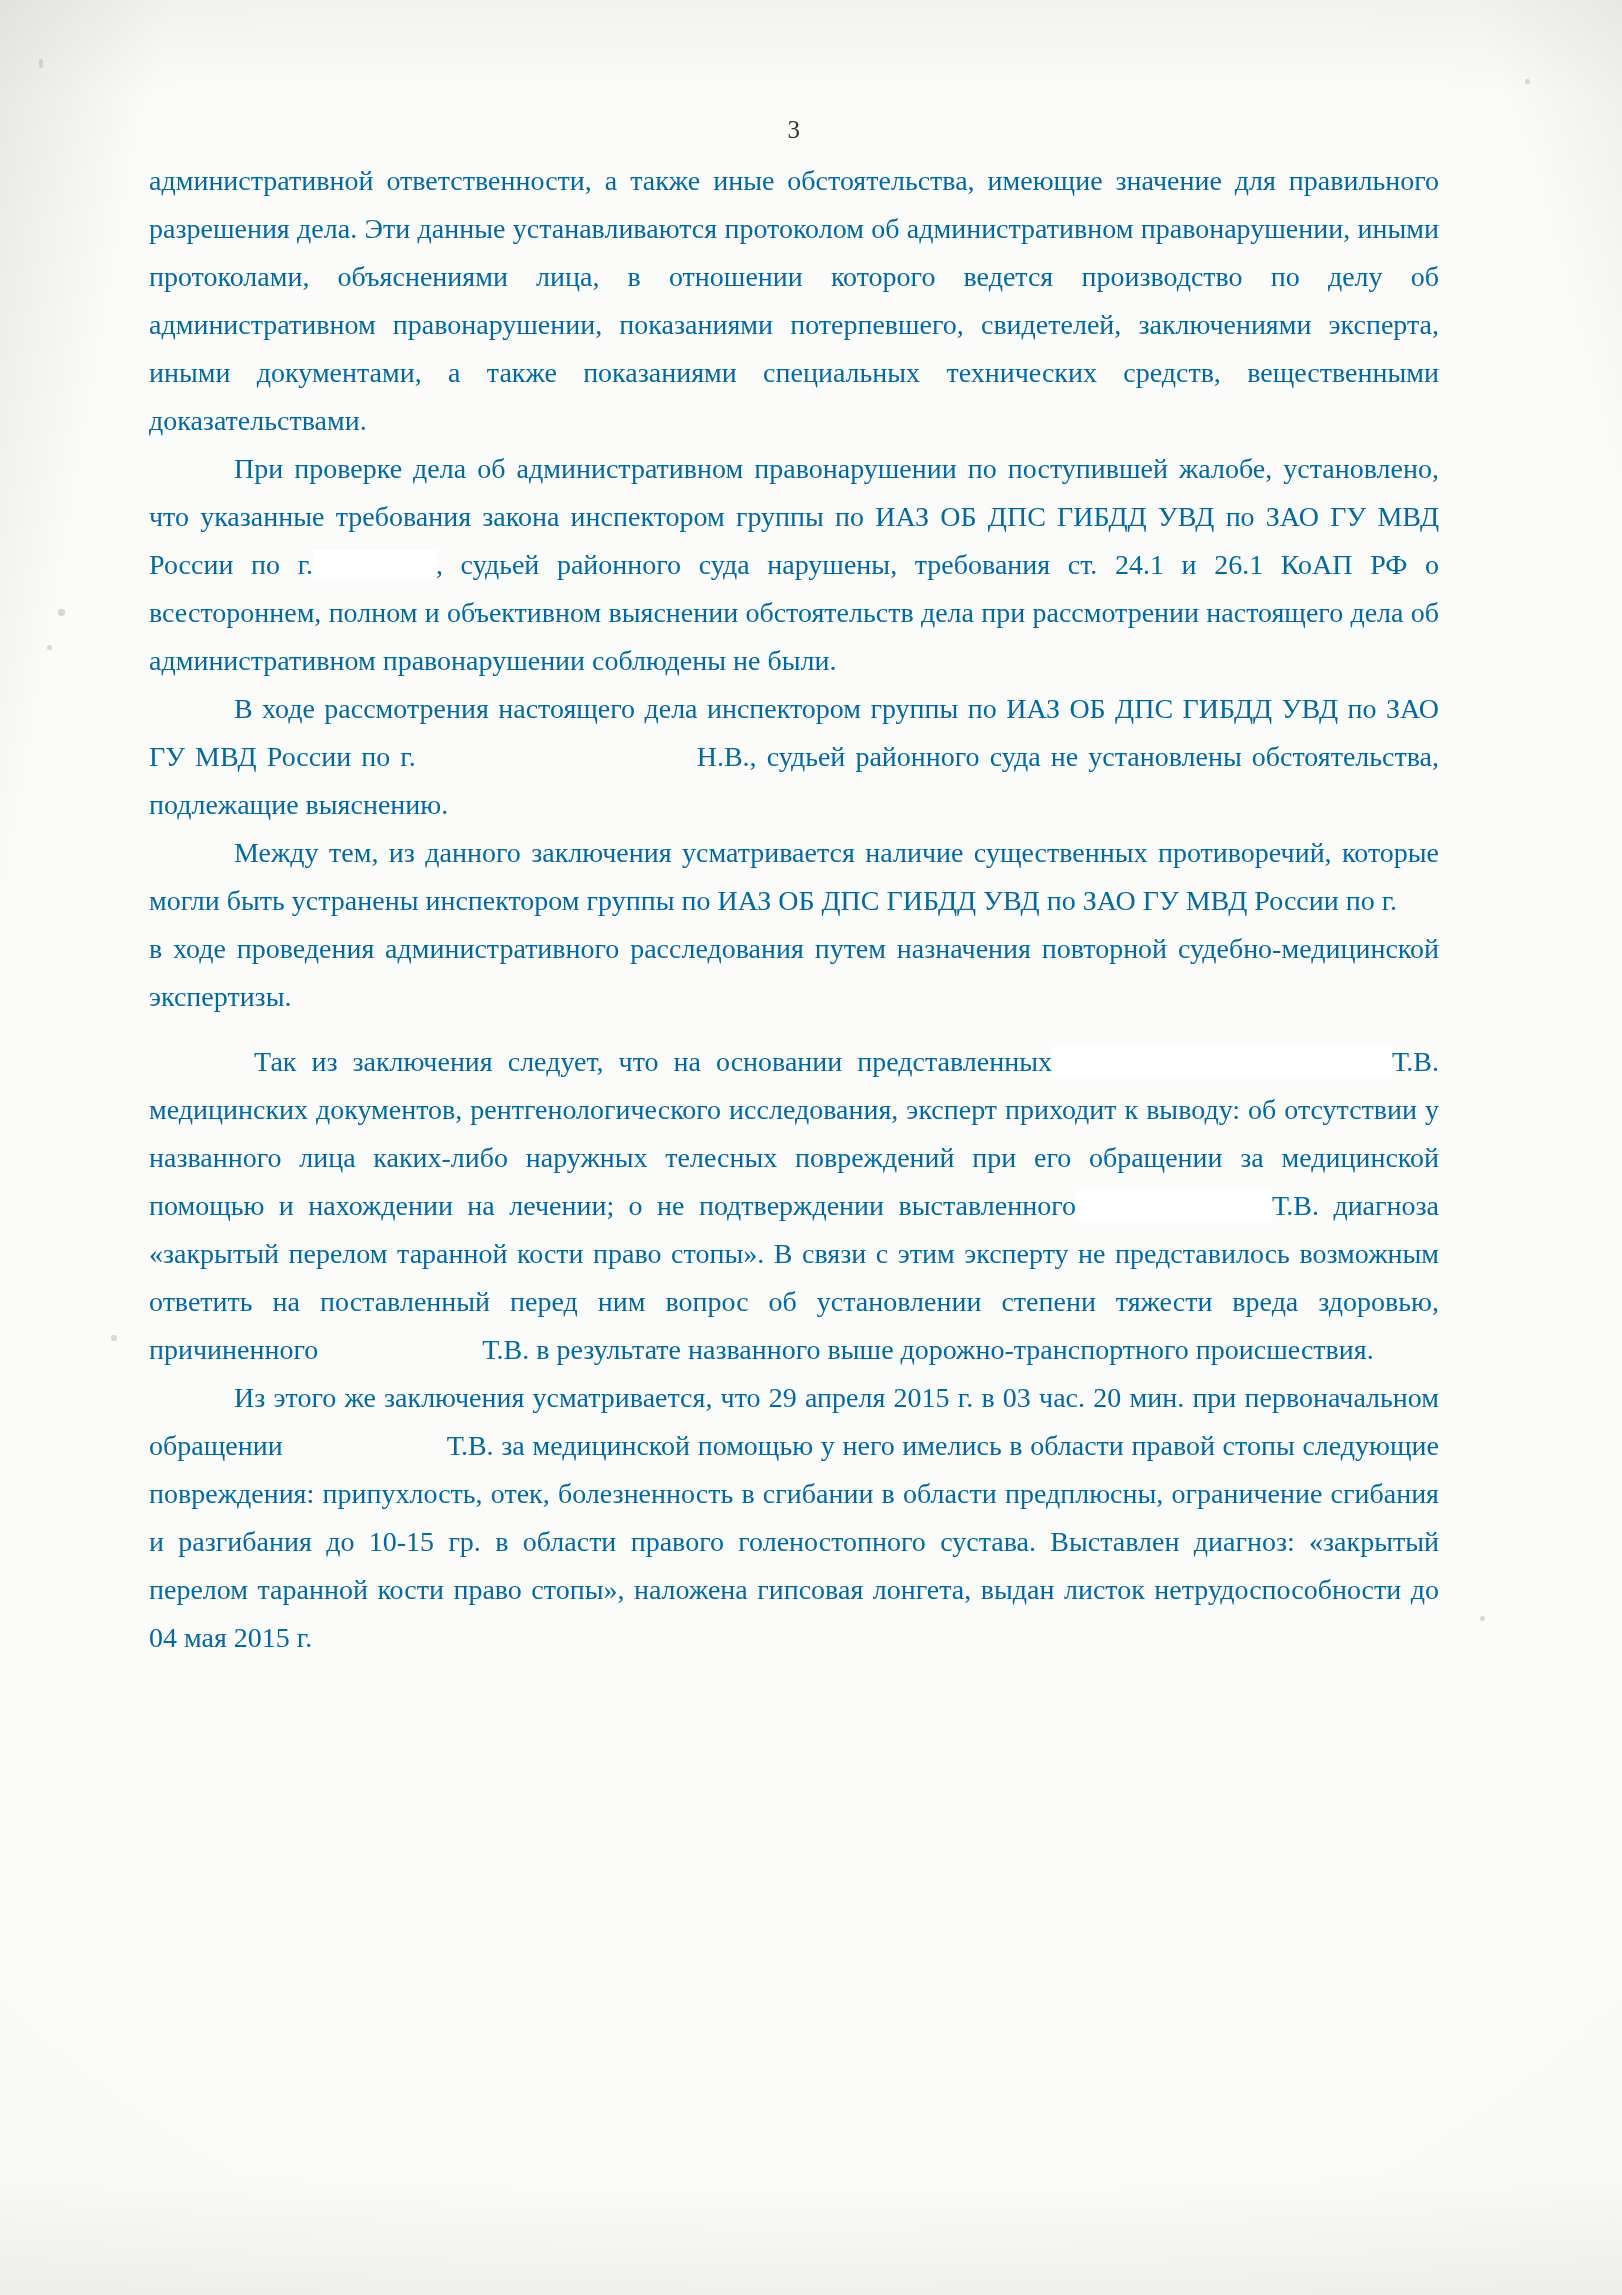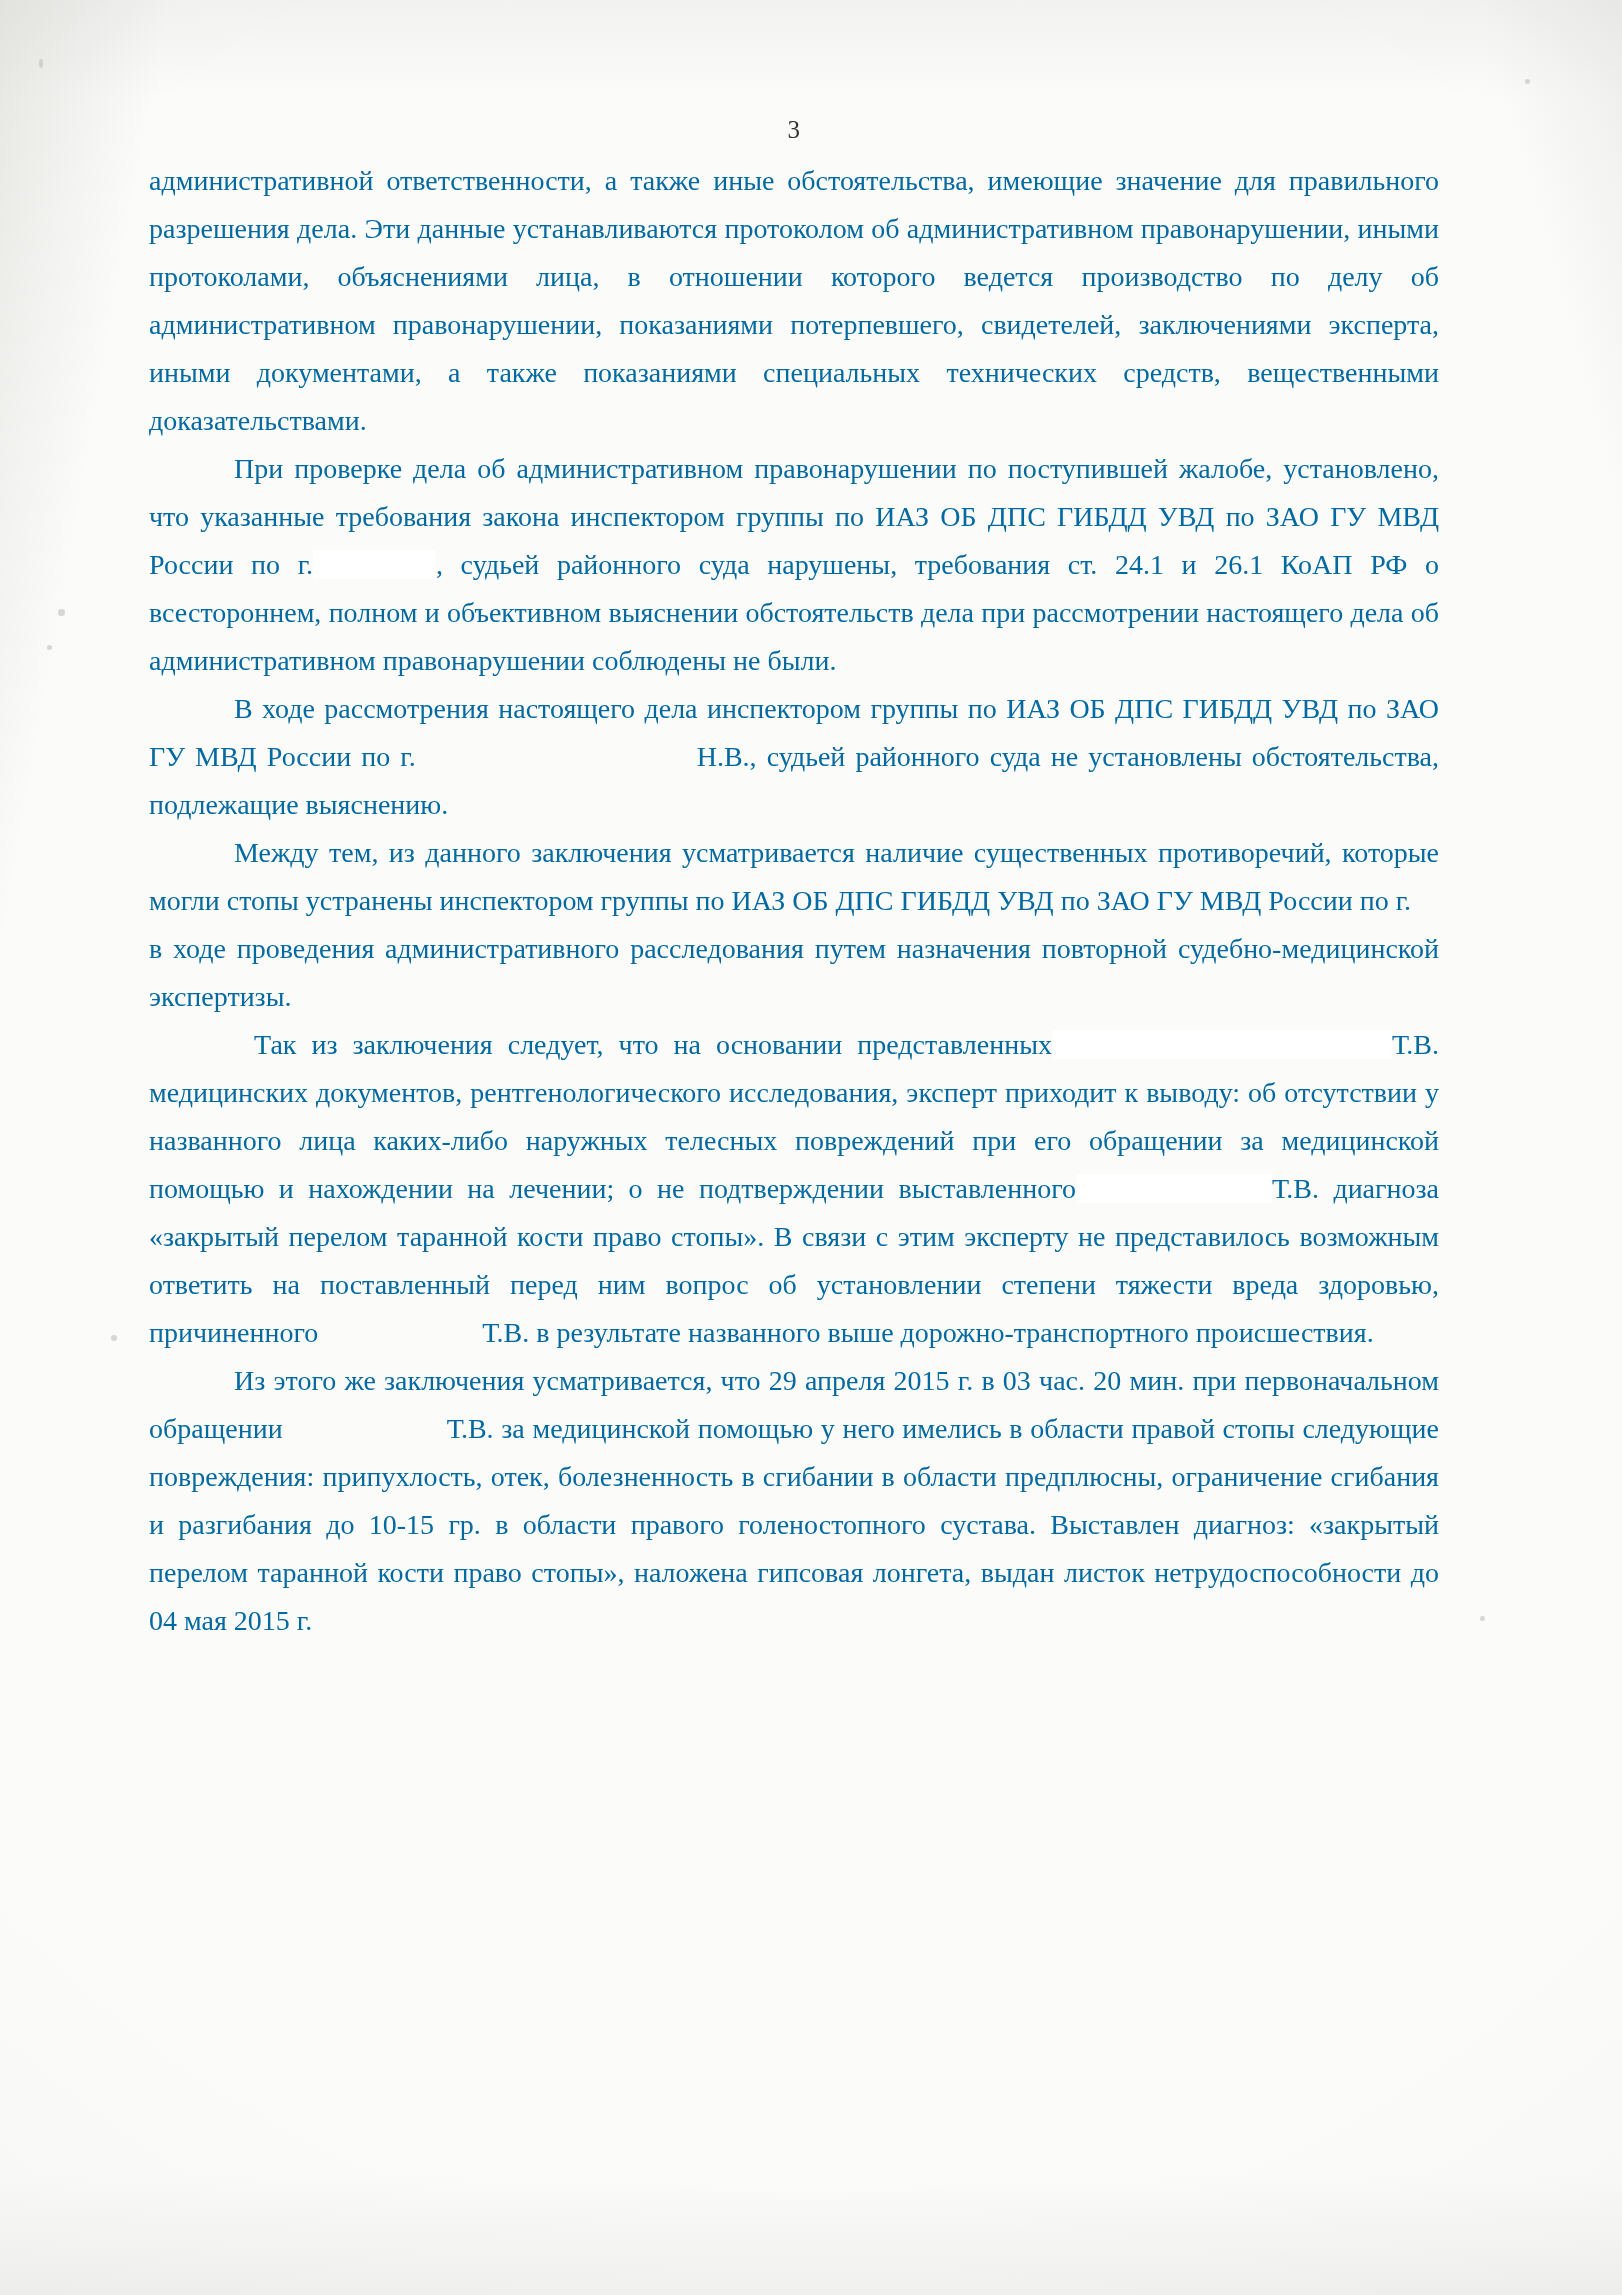--- a/index.html
+++ b/index.html
@@ -64,20 +64,21 @@
   p.para {
     margin: 0;
     text-indent: 0;
     text-align: justify;
   }
   p.para.indent {
     text-indent: 85px;
   }
   p.para.indent-lg {
     text-indent: 105px;
+    margin-top: 17px;
   }
   p.para.last-left > :last-child { }
   
   .redact {
     display: inline-block;
     background: #ffffff;
     vertical-align: middle;
     box-shadow: 0 0 0 0 rgba(0,0,0,0);
     height: 29px;
     position: relative;
@@ -116,21 +117,21 @@
       <p class="para indent">
         <span>При проверке дела об административном правонарушении по поступившей жалобе, установлено, что указанные требования закона инспектором группы по ИАЗ ОБ ДПС ГИБДД УВД по ЗАО ГУ МВД России по г.</span><span class="redact r-sm"></span><span>, судьей районного суда нарушены, требования ст. 24.1 и 26.1 КоАП РФ о всестороннем, полном и объективном выяснении обстоятельств дела при рассмотрении настоящего дела об административном правонарушении соблюдены не были.</span>
       </p>
 
       <p class="para indent">
         <span>В ходе рассмотрения настоящего дела инспектором группы по ИАЗ ОБ ДПС ГИБДД УВД по ЗАО ГУ МВД России по г.</span><span class="gap-wide"></span><span>Н.В., судьей районного суда не установлены обстоятельства, подлежащие выяснению.</span>
       </p>
 
 
       <p class="para indent">
-        <span>Между тем, из данного заключения усматривается наличие существенных противоречий, которые могли стопы устранены инспектором группы по ИАЗ ОБ ДПС ГИБДД УВД по ЗАО ГУ МВД России по г.</span>
+        <span>Между тем, из данного заключения усматривается наличие существенных противоречий, которые могли быть устранены инспектором группы по ИАЗ ОБ ДПС ГИБДД УВД по ЗАО ГУ МВД России по г.</span>
       </p>
 
       <p class="para">
         <span>в ходе проведения административного расследования путем назначения повторной судебно-медицинской экспертизы.</span>
       </p>
 
       <p class="para indent-lg">
         <span>Так из заключения следует, что на основании представленных</span><span class="redact r-xl"></span><span>Т.В. медицинских документов, рентгенологического исследования, эксперт приходит к выводу: об отсутствии у названного лица каких-либо наружных телесных повреждений при его обращении за медицинской помощью и нахождении на лечении; о не подтверждении выставленного</span><span class="redact r-md"></span><span>Т.В. диагноза «закрытый перелом таранной кости право стопы». В связи с этим эксперту не представилось возможным ответить на поставленный перед ним вопрос об установлении степени тяжести вреда здоровью, причиненного</span><span class="gap-med"></span><span>Т.В. в результате названного выше дорожно-транспортного происшествия.</span>
       </p>
 

